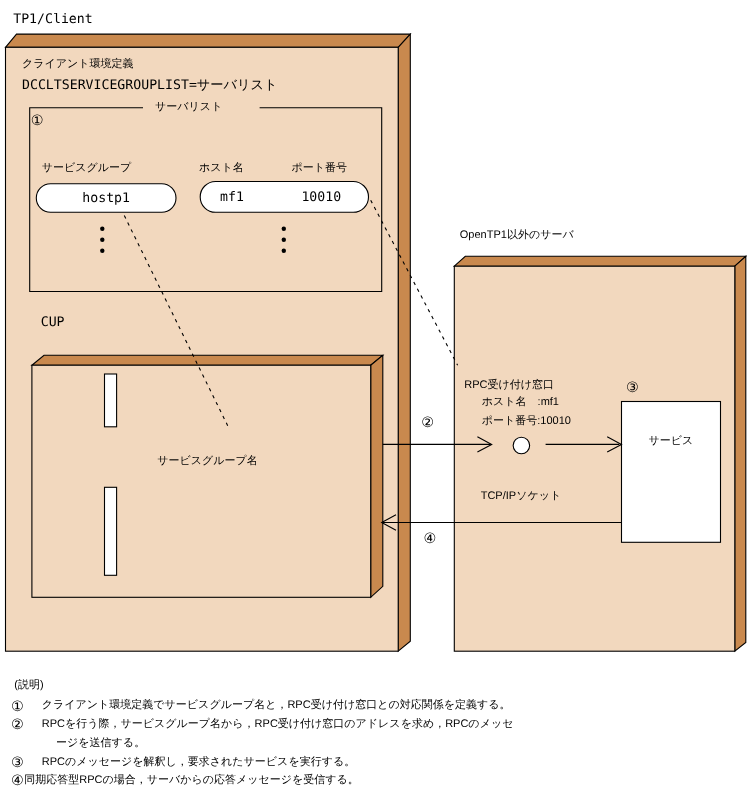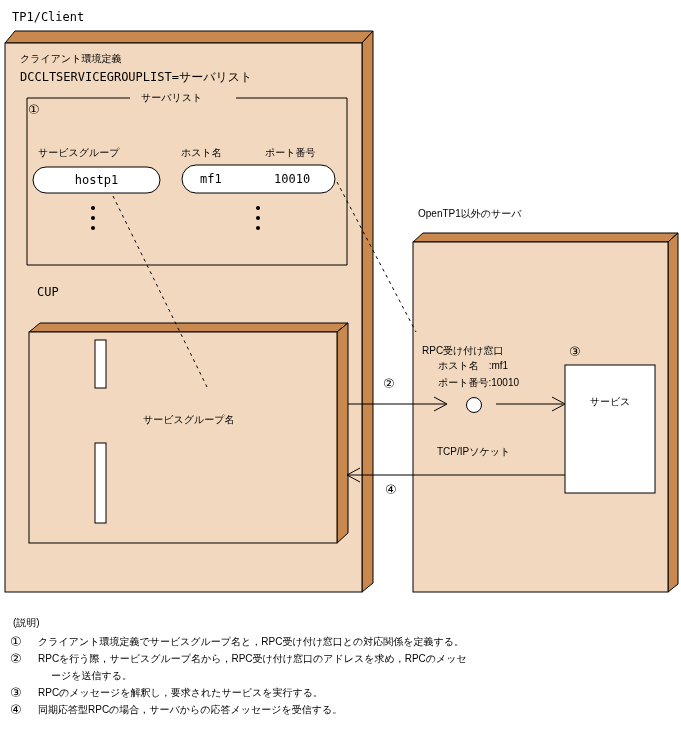--- a/index.html
+++ b/index.html
@@ -114,15 +114,15 @@
 
   <span class="t marker" style="left:10px;top:652px;">②</span>
   <span class="t" style="left:38px;top:652px;">RPCを行う際，サービスグループ名から，RPC受け付け窓口のアドレスを求め，RPCのメッセ</span>
 
   <span class="t" style="left:51px;top:669px;">ージを送信する。</span>
 
   <span class="t marker" style="left:10px;top:686px;">③</span>
   <span class="t" style="left:38px;top:686px;">RPCのメッセージを解釈し，要求されたサービスを実行する。</span>
 
   <span class="t marker" style="left:10px;top:703px;">④</span>
-  <span class="t" style="left:38px;top:703px;">同期応答型RPCの場合，サーバからの応答メッセージを受信する。</span>
+  <span class="t" style="left:22px;top:703px;">同期応答型RPCの場合，サーバからの応答メッセージを受信する。</span>
 
 </div>
 
 </body></html>

